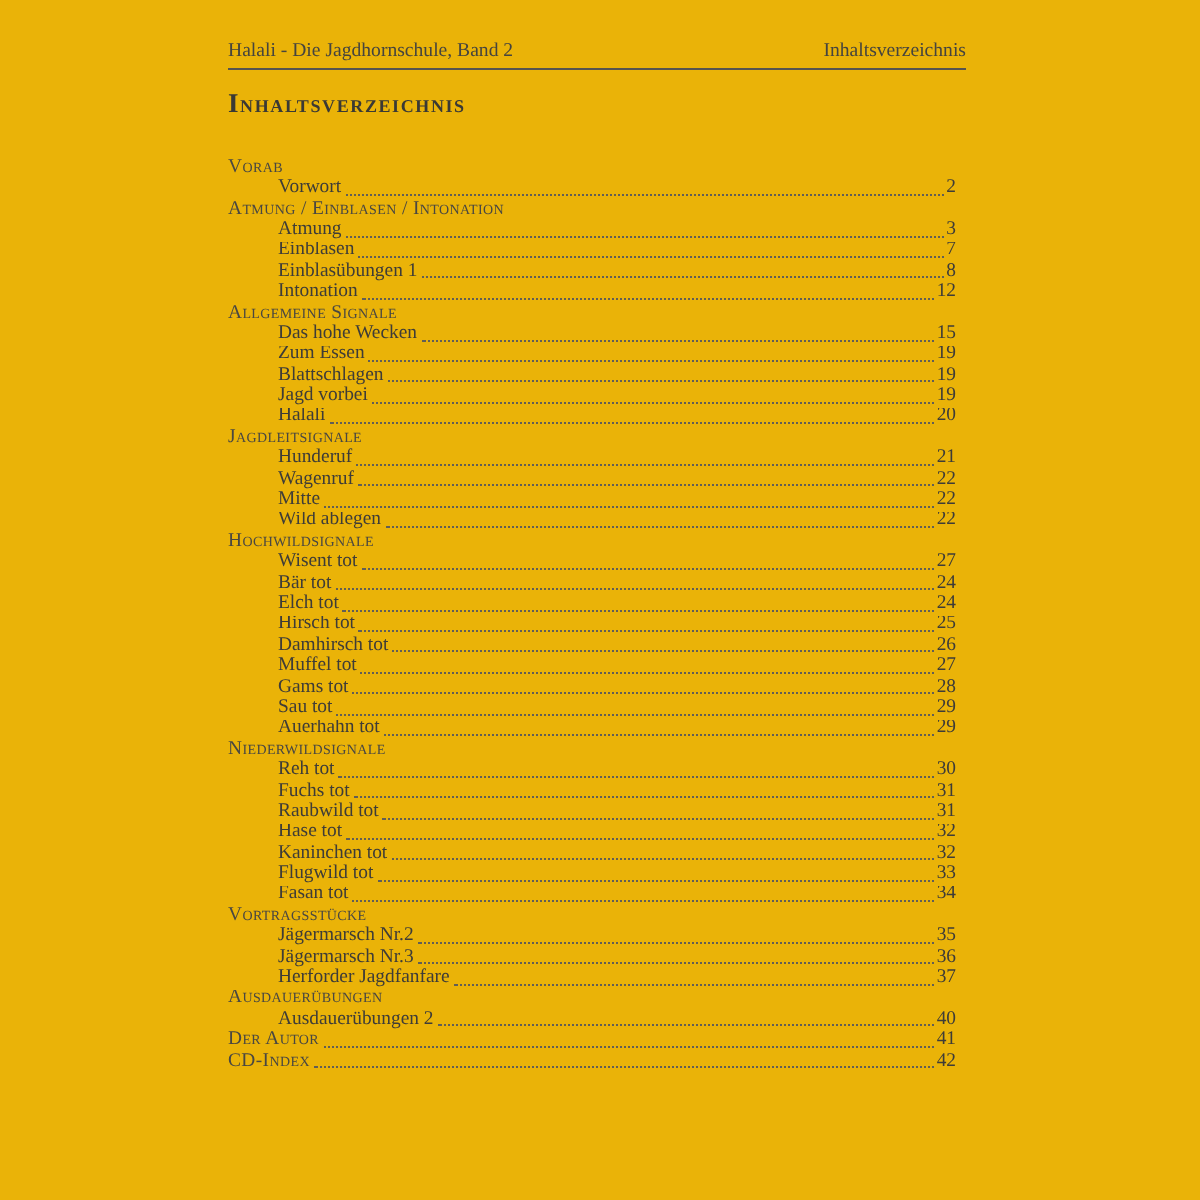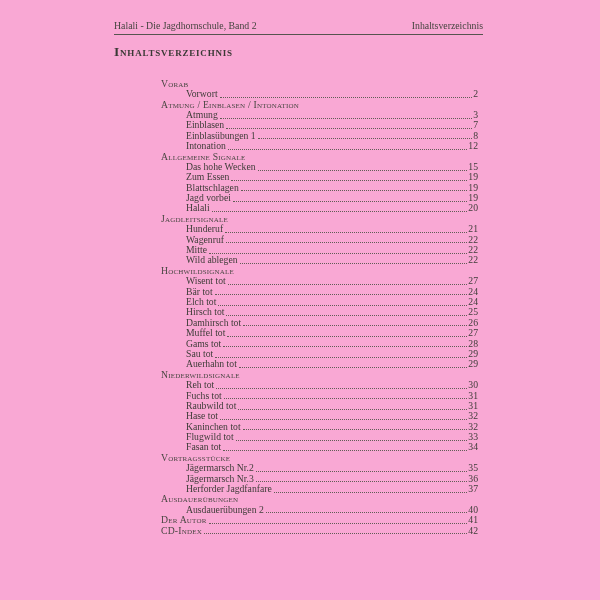--- a/index.html
+++ b/index.html
@@ -4,21 +4,21 @@
 <style>
   html, body {
     margin: 0;
     padding: 0;
     background: #ffffff;
   }
   .scan {
     position: relative;
     width: 600px;
     height: 600px;
-    background: #f9a8d4;
+    background: #eab308;
     font-family: "Liberation Serif", "DejaVu Serif", serif;
     color: #3e3c38;
     overflow: hidden;
   }
   .running-header {
     position: absolute;
     left: 114px;
     width: 369px;
     top: 21px;
     display: flex;
@@ -46,21 +46,20 @@
     left: 114px;
     width: 367px;
     top: 79px;
     font-size: 9.7px;
   }
   .row {
     display: flex;
     align-items: flex-end;
     height: 10.4px;
     overflow: hidden;
-    margin-left: 47px;
   }
   .row .lbl {
     white-space: nowrap;
     line-height: 10.6px;
   }
   .row.entry .lbl {
     padding-left: 25px;
   }
   .row.heading .lbl {
     font-variant: small-caps;

